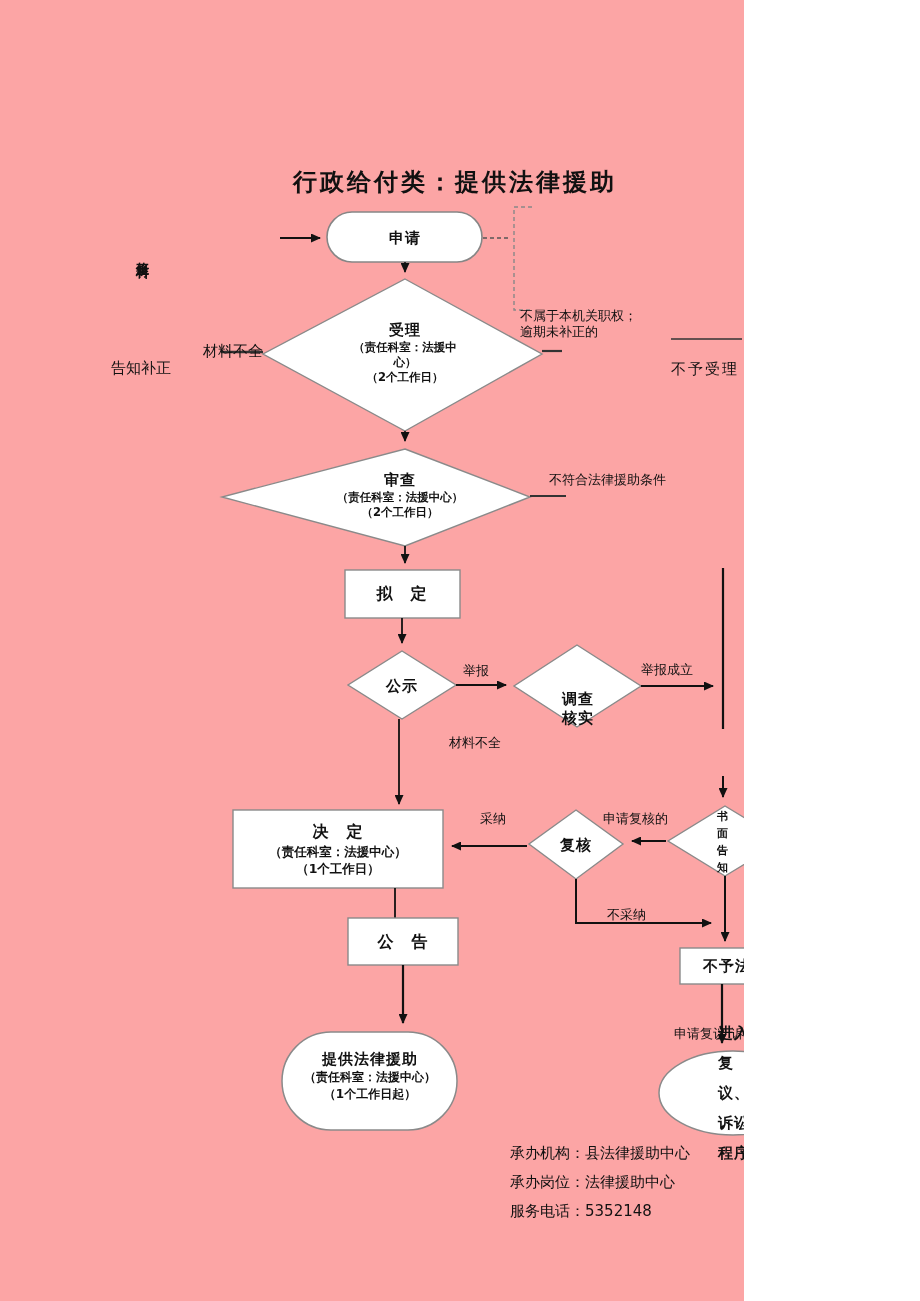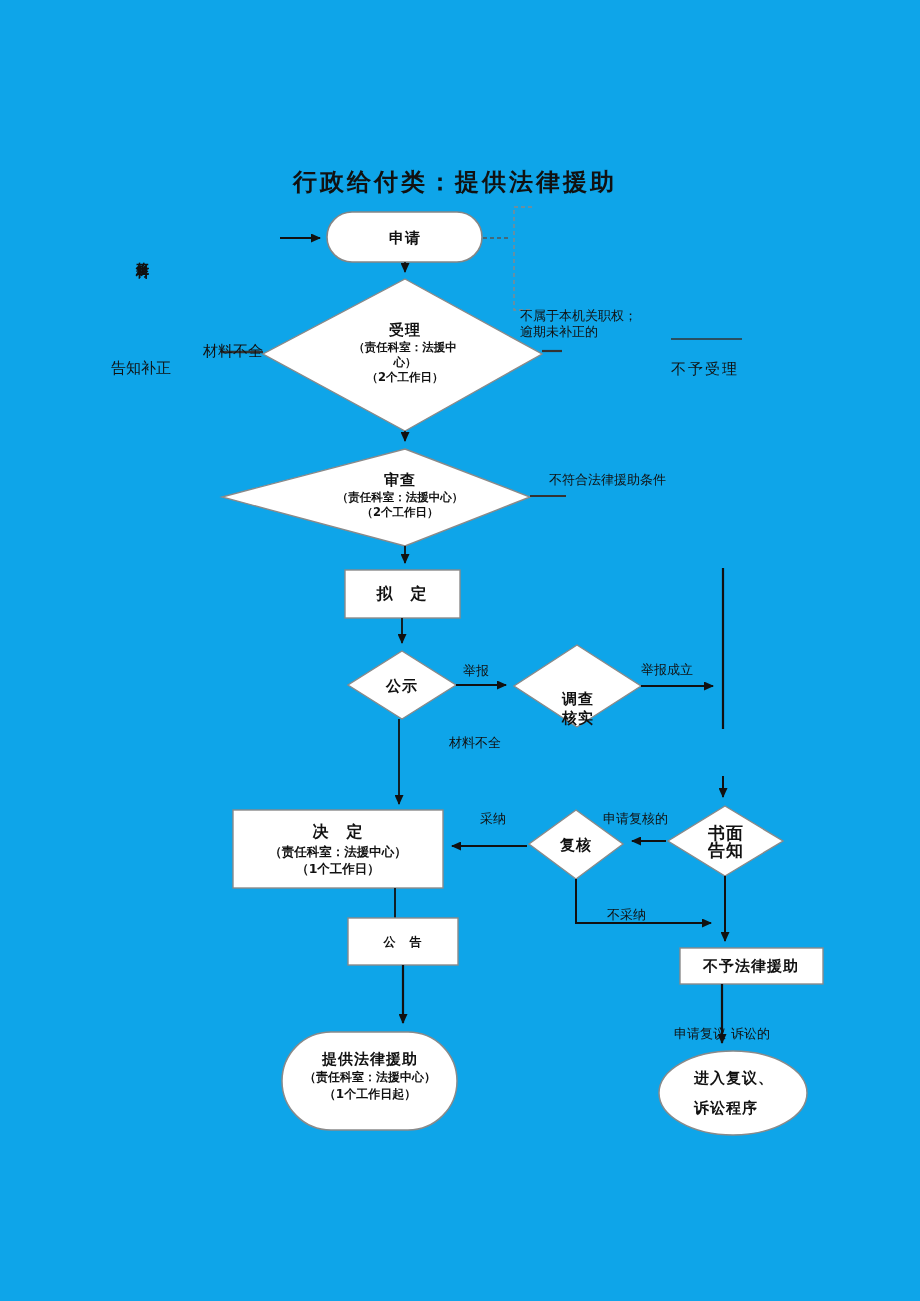--- a/index.html
+++ b/index.html
@@ -1,17 +1,17 @@
 <!DOCTYPE html>
 <html><head>
 <meta charset="utf-8">
 <style>
   html,body{margin:0;padding:0;background:#ffffff;}
   #page{
-    position:relative;width:920px;height:1301px;background:#0ea5e9;overflow:hidden;
+    position:relative;width:744px;height:1301px;background:#fca5a5;overflow:hidden;
     font-family:"DejaVu Sans","Liberation Sans",sans-serif;color:#111111;
   }
   #flow-svg{position:absolute;left:0;top:0;width:920px;height:1301px;}
   .lbl{position:absolute;white-space:nowrap;color:#111111;}
   .pre{white-space:pre-line;}
   .ctr{transform:translate(-50%,-50%);}
   .ctrx{transform:translateX(-50%);text-align:center;}
   .node-title{font-weight:bold;font-size:15px;letter-spacing:1px;}
   .node-sub{font-weight:bold;font-size:11.5px;line-height:15px;letter-spacing:0;white-space:pre-line;}
   .edge{font-size:13px;}
@@ -143,33 +143,44 @@
 
   <div class="lbl ctrx" style="left:338px;top:822px;width:200px;">
     <div class="node-title" style="font-size:16px;">决　定</div>
     <div class="node-sub" style="font-size:12.5px;line-height:17px;">（责任科室：法援中心）
 （1个工作日）</div>
   </div>
   <div class="lbl edge" style="left:452px;top:810px;margin-left:28px;">采纳</div>
 
   <div class="lbl node-title ctr" style="left:576px;top:845px;">复核</div>
   <div class="lbl edge" style="left:603px;top:810px;">申请复核的</div>
-  <div class="lbl node-title ctr pre" style="left:726px;top:842px;font-size:17px;line-height:17px;">书面
+  <div class="lbl node-title ctr pre" style="left:726px;top:842px;font-size:11px;line-height:17px;">书面
 告知</div>
   <div class="lbl edge" style="left:607px;top:906px;">不采纳</div>
 
-  <div class="lbl node-title ctr" style="left:403px;top:942px;font-size:12px;">公　告</div>
+  <div class="lbl node-title ctr" style="left:403px;top:942px;font-size:16px;">公　告</div>
   <div class="lbl node-title ctr" style="left:751px;top:966px;">不予法律援助</div>
 
   <div class="lbl ctrx" style="left:370px;top:1050px;width:190px;">
     <div class="node-title">提供法律援助</div>
     <div class="node-sub" style="font-size:12px;line-height:17px;">（责任科室：法援中心）
 （1个工作日起）</div>
   </div>
 
   <div class="lbl edge" style="left:674px;top:1025px;text-align:center;">申请复议</div>
   <div class="lbl edge" style="left:731px;top:1025px;">诉讼的</div>
 
   <div class="lbl node-title ctr pre" style="left:734px;top:1093px;line-height:30px;">进入复议、
 诉讼程序</div>
 
+  <div class="lbl" style="left:510px;top:1139px;">
+    <div class="footer-row">
+      <span>承办机构：</span><span>县法律援助中心</span>
+    </div>
+    <div class="footer-row">
+      <span>承办岗位：</span><span>法律援助中心</span>
+    </div>
+    <div class="footer-row">
+      <span>服务电话：</span><span>5352148</span>
+    </div>
+  </div>
 
 </div>
 
 </body></html>

